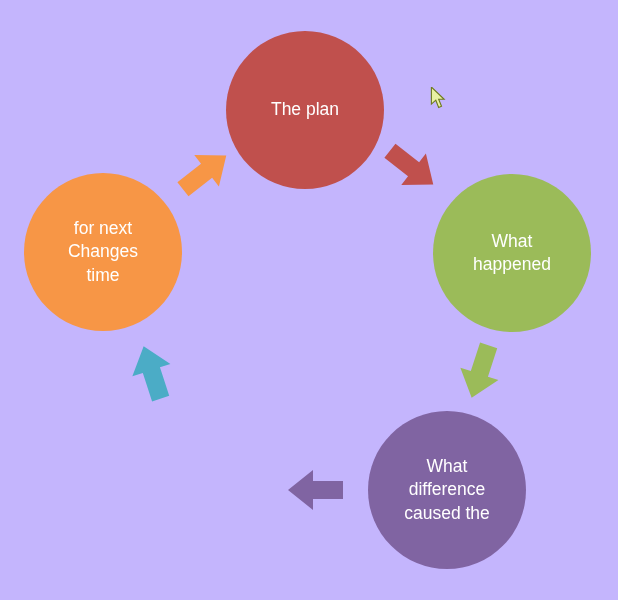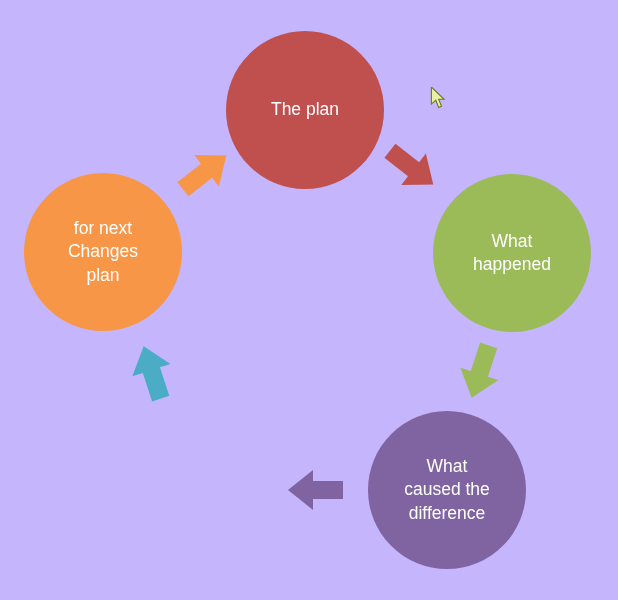--- a/index.html
+++ b/index.html
@@ -67,31 +67,31 @@
   <div class="node node-1" style="background: rgb(155, 187, 89);">
     <span>
       <span class="line">What</span>
       <span class="line">happened</span>
     </span>
   </div>
 
   <div class="node node-2" style="background: rgb(128, 100, 162);">
     <span>
       <span class="line">What</span>
+      <span class="line">difference</span>
       <span class="line">caused the</span>
-      <span class="line">difference</span>
     </span>
   </div>
 
 
   <div class="node node-4" style="background: rgb(247, 150, 70);">
     <span>
       <span class="line">for next</span>
       <span class="line">Changes</span>
-      <span class="line">plan</span>
+      <span class="line">time</span>
     </span>
   </div>
 
   <svg class="arrow arrow-0" viewBox="0 0 56 42">
     <path d="M0,12 L30,12 L30,1 L55,21 L30,41 L30,30 L0,30 Z" fill="#c0504d"></path>
   </svg>
   <svg class="arrow arrow-1" viewBox="0 0 56 42">
     <path d="M0,12 L30,12 L30,1 L55,21 L30,41 L30,30 L0,30 Z" fill="#9bbb59"></path>
   </svg>
   <svg class="arrow arrow-2" viewBox="0 0 56 42">

